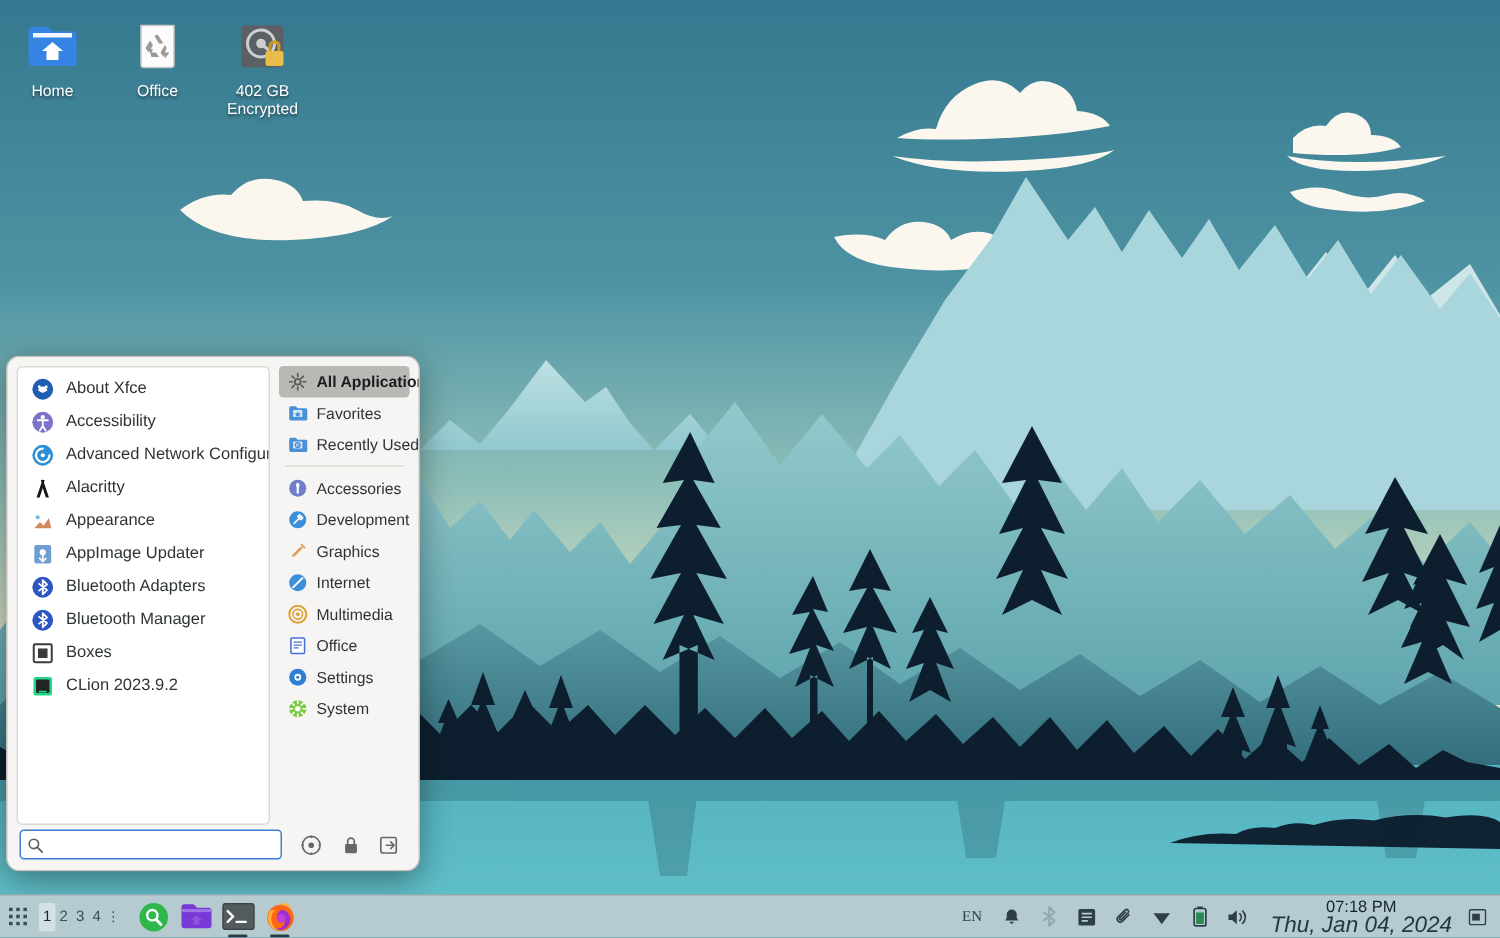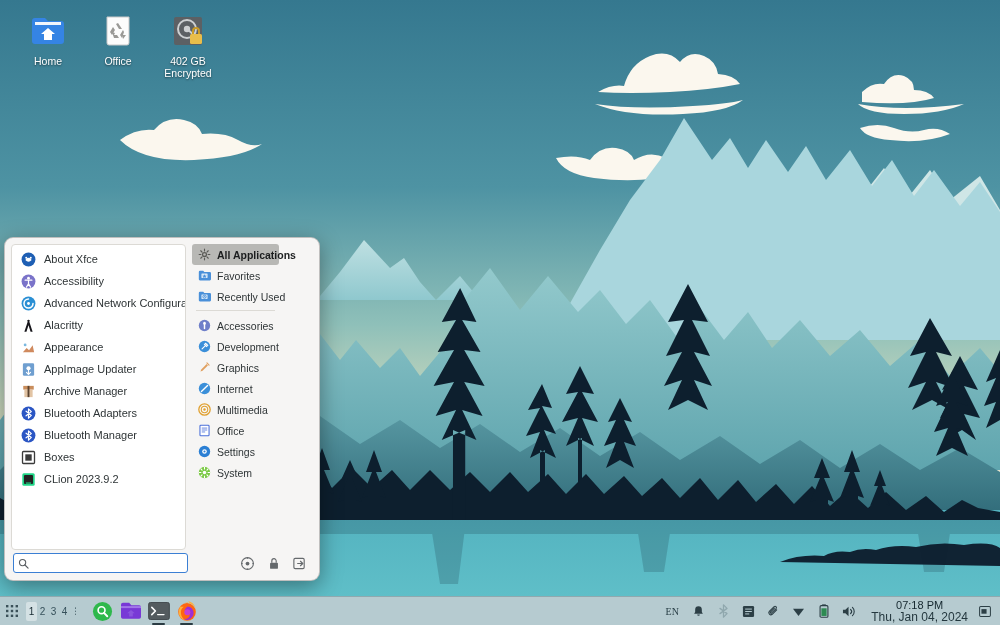--- a/index.html
+++ b/index.html
@@ -8,33 +8,33 @@
     font-family: "Liberation Sans", sans-serif;
     background:#3d7f97;
     position:relative;
     -webkit-font-smoothing:antialiased;
   }
 
   
   #wallpaper { position:absolute; inset:0; width:1000px; height:625px; }
 
   
-  .desk-icons { position:absolute; left:0; top:4px; display:flex;padding-left:13px; }
+  .desk-icons { position:absolute; left:0; top:4px; display:flex; }
   .desk-icon {
     width:70px; text-align:center; padding-top:6px;
     color:#fff; font-size:10.5px; line-height:12px;
     text-shadow:0 1px 2px rgba(0,0,0,.55);
     cursor:default;
   }
   .desk-icon .glyph { height:42px; display:flex; align-items:center; justify-content:center; margin-bottom:3px;}
   .desk-icon .lbl { display:block; }
 
   
   #menu {
-    position:absolute; left:4px; top:237px; width:316px; height:344px;
+    position:absolute; left:4px; top:237px; width:276px; height:344px;
     background:#f6f5f4;
     border-radius:9px;
     border:1px solid rgba(0,0,0,.22);
     box-shadow:0 6px 22px rgba(0,0,0,.38);
     display:flex; flex-direction:column;
     overflow:hidden;
     z-index:20;
   }
   .menu-body { flex:1; display:flex; min-height:0; padding:6px 6px 0 6px; }
   .app-pane {
@@ -101,21 +101,21 @@
   .launchers { display:flex; align-items:center; gap:3px; margin-left:9px; }
   .launch { width:25px; height:25px; display:flex; align-items:center; justify-content:center; cursor:default; border-radius:3px; position:relative;}
   .launch.running:after{ content:""; position:absolute; bottom:-1px; left:6px; width:13px; height:2px; background:#2a3c43; border-radius:1px;}
 
   .tray { display:flex; align-items:center; }
   .tray-item { width:25px; height:25px; display:flex; align-items:center; justify-content:center; cursor:default; border-radius:3px;}
   .tray-lang { width:28px; font-size:10px; color:#2b4048; display:flex; align-items:center; justify-content:center; cursor:default;font-family:Liberation Serif, serif;}
 
   .clock { text-align:center; line-height:12px; padding:0 8px 0 10px; cursor:default; }
   .clock .t { font-size:11px; color:#14272e; }
-  .clock .d { font-size:12px; color:#24383f; }
+  .clock .d { font-size:15px; color:#24383f;font-style:italic; }
   .showdesk { width:18px; height:25px; display:flex; align-items:center; justify-content:center; cursor:default;}
 </style>
 </head>
 <body>
 
 <svg id="wallpaper" viewBox="0 0 1000 625" preserveAspectRatio="none">
   <defs>
     <linearGradient id="sky" x1="0" y1="0" x2="0" y2="1">
       <stop offset="0" stop-color="#35788f"></stop>
       <stop offset="0.30" stop-color="#4e93a3"></stop>
@@ -316,30 +316,20 @@
                 <rect x="2" y="1.4" width="12" height="13.2" rx="1.4" fill="#6f9fd0"></rect>
                 <circle cx="8" cy="6.6" r="2.2" fill="#fff"></circle>
                 <path d="M8 8.8 v4.2 M5.8 11 L8 13.2 L10.2 11" stroke="#fff" stroke-width="1.2" fill="none" stroke-linecap="round"></path>
               </svg>
             </span>
             <span>AppImage Updater</span>
           </div>
           <div class="app-row">
             <span class="ico">
               <svg viewBox="0 0 16 16" width="15" height="15">
-                <rect x="2.4" y="2" width="11.2" height="4" fill="#c98d5c"></rect>
-                <rect x="3.6" y="6" width="8.8" height="8" fill="#e2c4a4"></rect>
-                <rect x="7" y="2" width="2" height="12" fill="#5a4330"></rect>
-              </svg>
-            </span>
-            <span>Archive Manager</span>
-          </div>
-          <div class="app-row">
-            <span class="ico">
-              <svg viewBox="0 0 16 16" width="15" height="15">
                 <circle cx="8" cy="8" r="7.4" fill="#2b56c4"></circle>
                 <path d="M8 3 L11 6 L5.4 10.4 M8 13 L11 10 L5.4 5.6 M8 3 V13" stroke="#fff" stroke-width="1.3" fill="none" stroke-linecap="round" stroke-linejoin="round"></path>
               </svg>
             </span>
             <span>Bluetooth Adapters</span>
           </div>
           <div class="app-row">
             <span class="ico">
               <svg viewBox="0 0 16 16" width="15" height="15">
                 <circle cx="8" cy="8" r="7.4" fill="#2b56c4"></circle>

